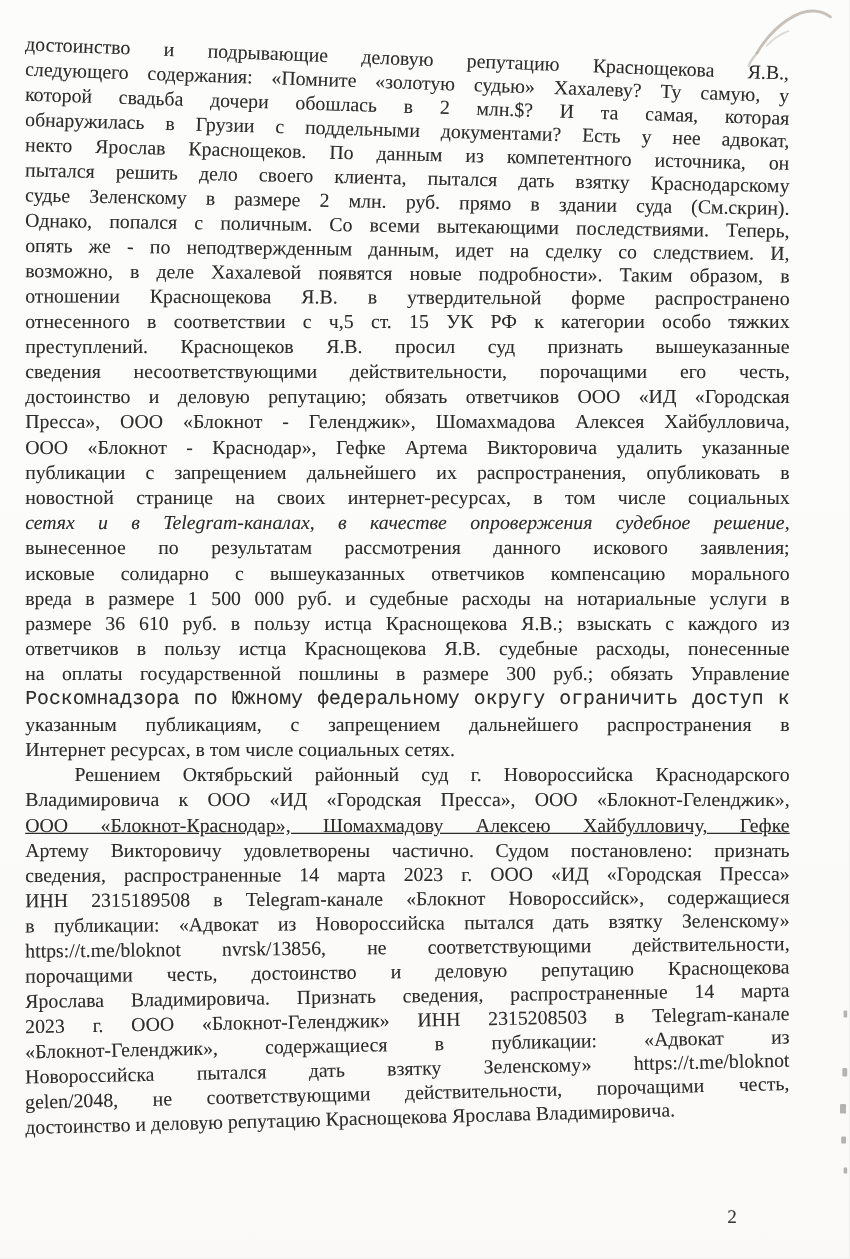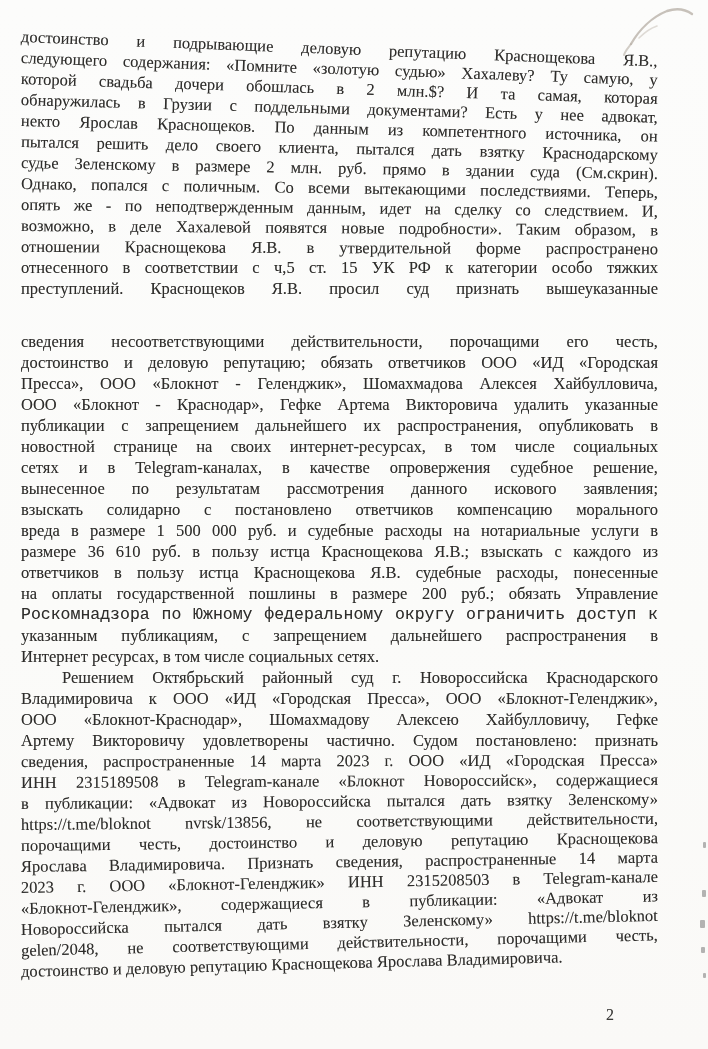--- a/index.html
+++ b/index.html
@@ -65,39 +65,39 @@
       <div class="line" style="transform: rotate(1.6deg);">обнаружилась в Грузии с поддельными документами? Есть у нее адвокат,</div>
       <div class="line" style="transform: rotate(1.4deg);">некто Ярослав Краснощеков. По данным из компетентного источника, он</div>
       <div class="line" style="transform: rotate(1.2deg);">пытался решить дело своего клиента, пытался дать взятку Краснодарскому</div>
       <div class="line" style="transform: rotate(1deg);">судье Зеленскому в размере 2 млн. руб. прямо в здании суда (См.скрин).</div>
       <div class="line" style="transform: rotate(0.8deg);">Однако, попался с поличным. Со всеми вытекающими последствиями. Теперь,</div>
       <div class="line" style="transform: rotate(0.6deg);">опять же - по неподтвержденным данным, идет на сделку со следствием. И,</div>
       <div class="line" style="transform: rotate(0.4deg);">возможно, в деле Хахалевой появятся новые подробности». Таким образом, в</div>
       <div class="line" style="transform: rotate(0.2deg);">отношении Краснощекова Я.В. в утвердительной форме распространено</div>
       <div class="line" style="transform: rotate(0deg);">отнесенного в соответствии с ч,5 ст. 15 УК РФ к категории особо тяжких</div>
       <div class="line" style="transform: rotate(0deg);">преступлений. Краснощеков Я.В. просил суд признать вышеуказанные</div>
-      <div class="line" style="transform: rotate(0deg); margin-top: 32px;">сведения несоответствующими действительности, порочащими его честь,</div>
+      <div class="line" style="transform: rotate(0deg);">сведения несоответствующими действительности, порочащими его честь,</div>
       <div class="line" style="transform: rotate(0deg);">достоинство и деловую репутацию; обязать ответчиков ООО «ИД «Городская</div>
       <div class="line" style="transform: rotate(0deg);">Пресса», ООО «Блокнот - Геленджик», Шомахмадова Алексея Хайбулловича,</div>
       <div class="line" style="transform: rotate(0deg);">ООО «Блокнот - Краснодар», Гефке Артема Викторовича удалить указанные</div>
       <div class="line" style="transform: rotate(0deg);">публикации с запрещением дальнейшего их распространения, опубликовать в</div>
       <div class="line" style="transform: rotate(0deg);">новостной странице на своих интернет-ресурсах, в том числе социальных</div>
-      <div class="line" style="transform: rotate(0deg);">сетях и в Telegram-каналах, в качестве опровержения судебное решение,</div>
+      <div class="line" style="transform: rotate(0deg); font-style: italic;">сетях и в Telegram-каналах, в качестве опровержения судебное решение,</div>
       <div class="line" style="transform: rotate(0deg);">вынесенное по результатам рассмотрения данного искового заявления;</div>
-      <div class="line" style="transform: rotate(0deg);">взыскать солидарно с постановлено ответчиков компенсацию морального</div>
+      <div class="line" style="transform: rotate(0deg);">исковые солидарно с вышеуказанных ответчиков компенсацию морального</div>
       <div class="line" style="transform: rotate(0deg);">вреда в размере 1 500 000 руб. и судебные расходы на нотариальные услуги в</div>
       <div class="line" style="transform: rotate(0deg);">размере 36 610 руб. в пользу истца Краснощекова Я.В.; взыскать с каждого из</div>
       <div class="line" style="transform: rotate(0deg);">ответчиков в пользу истца Краснощекова Я.В. судебные расходы, понесенные</div>
-      <div class="line" style="transform: rotate(0deg);">на оплаты государственной пошлины в размере 200 руб.; обязать Управление</div>
+      <div class="line" style="transform: rotate(0deg);">на оплаты государственной пошлины в размере 300 руб.; обязать Управление</div>
       <div class="line" style="transform: rotate(0deg); font-family: Liberation Mono, monospace;">Роскомнадзора по Южному федеральному округу ограничить доступ к</div>
       <div class="line" style="transform: rotate(0deg);">указанным публикациям, с запрещением дальнейшего распространения в</div>
       <div class="line end" style="transform: rotate(0deg);">Интернет ресурсах, в том числе социальных сетях.</div>
       <div class="line indent" style="transform: rotate(0deg);">Решением Октябрьский районный суд г. Новороссийска Краснодарского</div>
       <div class="line" style="transform: rotate(0deg);">Владимировича к ООО «ИД «Городская Пресса», ООО «Блокнот-Геленджик»,</div>
-      <div class="line" style="transform: rotate(0deg);">ООО «Блокнот-Краснодар», Шомахмадову Алексею Хайбулловичу, Гефке</div>
+      <div class="line" style="transform: rotate(0deg); text-decoration: underline;">ООО «Блокнот-Краснодар», Шомахмадову Алексею Хайбулловичу, Гефке</div>
       <div class="line" style="transform: rotate(0deg);">Артему Викторовичу удовлетворены частично. Судом постановлено: признать</div>
       <div class="line" style="transform: rotate(-0.14deg);">сведения, распространенные 14 марта 2023 г. ООО «ИД «Городская Пресса»</div>
       <div class="line" style="transform: rotate(-0.28deg);">ИНН 2315189508 в Telegram-канале «Блокнот Новороссийск», содержащиеся</div>
       <div class="line" style="transform: rotate(-0.42deg);">в публикации: «Адвокат из Новороссийска пытался дать взятку Зеленскому»</div>
       <div class="line" style="transform: rotate(-0.56deg);">https://t.me/bloknot nvrsk/13856, не соответствующими действительности,</div>
       <div class="line" style="transform: rotate(-0.7deg);">порочащими честь, достоинство и деловую репутацию Краснощекова</div>
       <div class="line" style="transform: rotate(-0.85deg);">Ярослава Владимировича. Признать сведения, распространенные 14 марта</div>
       <div class="line" style="transform: rotate(-0.99deg);">2023 г. ООО «Блокнот-Геленджик» ИНН 2315208503 в Telegram-канале</div>
       <div class="line" style="transform: rotate(-1.13deg);">«Блокнот-Геленджик», содержащиеся в публикации: «Адвокат из</div>
       <div class="line" style="transform: rotate(-1.27deg);">Новороссийска пытался дать взятку Зеленскому» https://t.me/bloknot</div>

